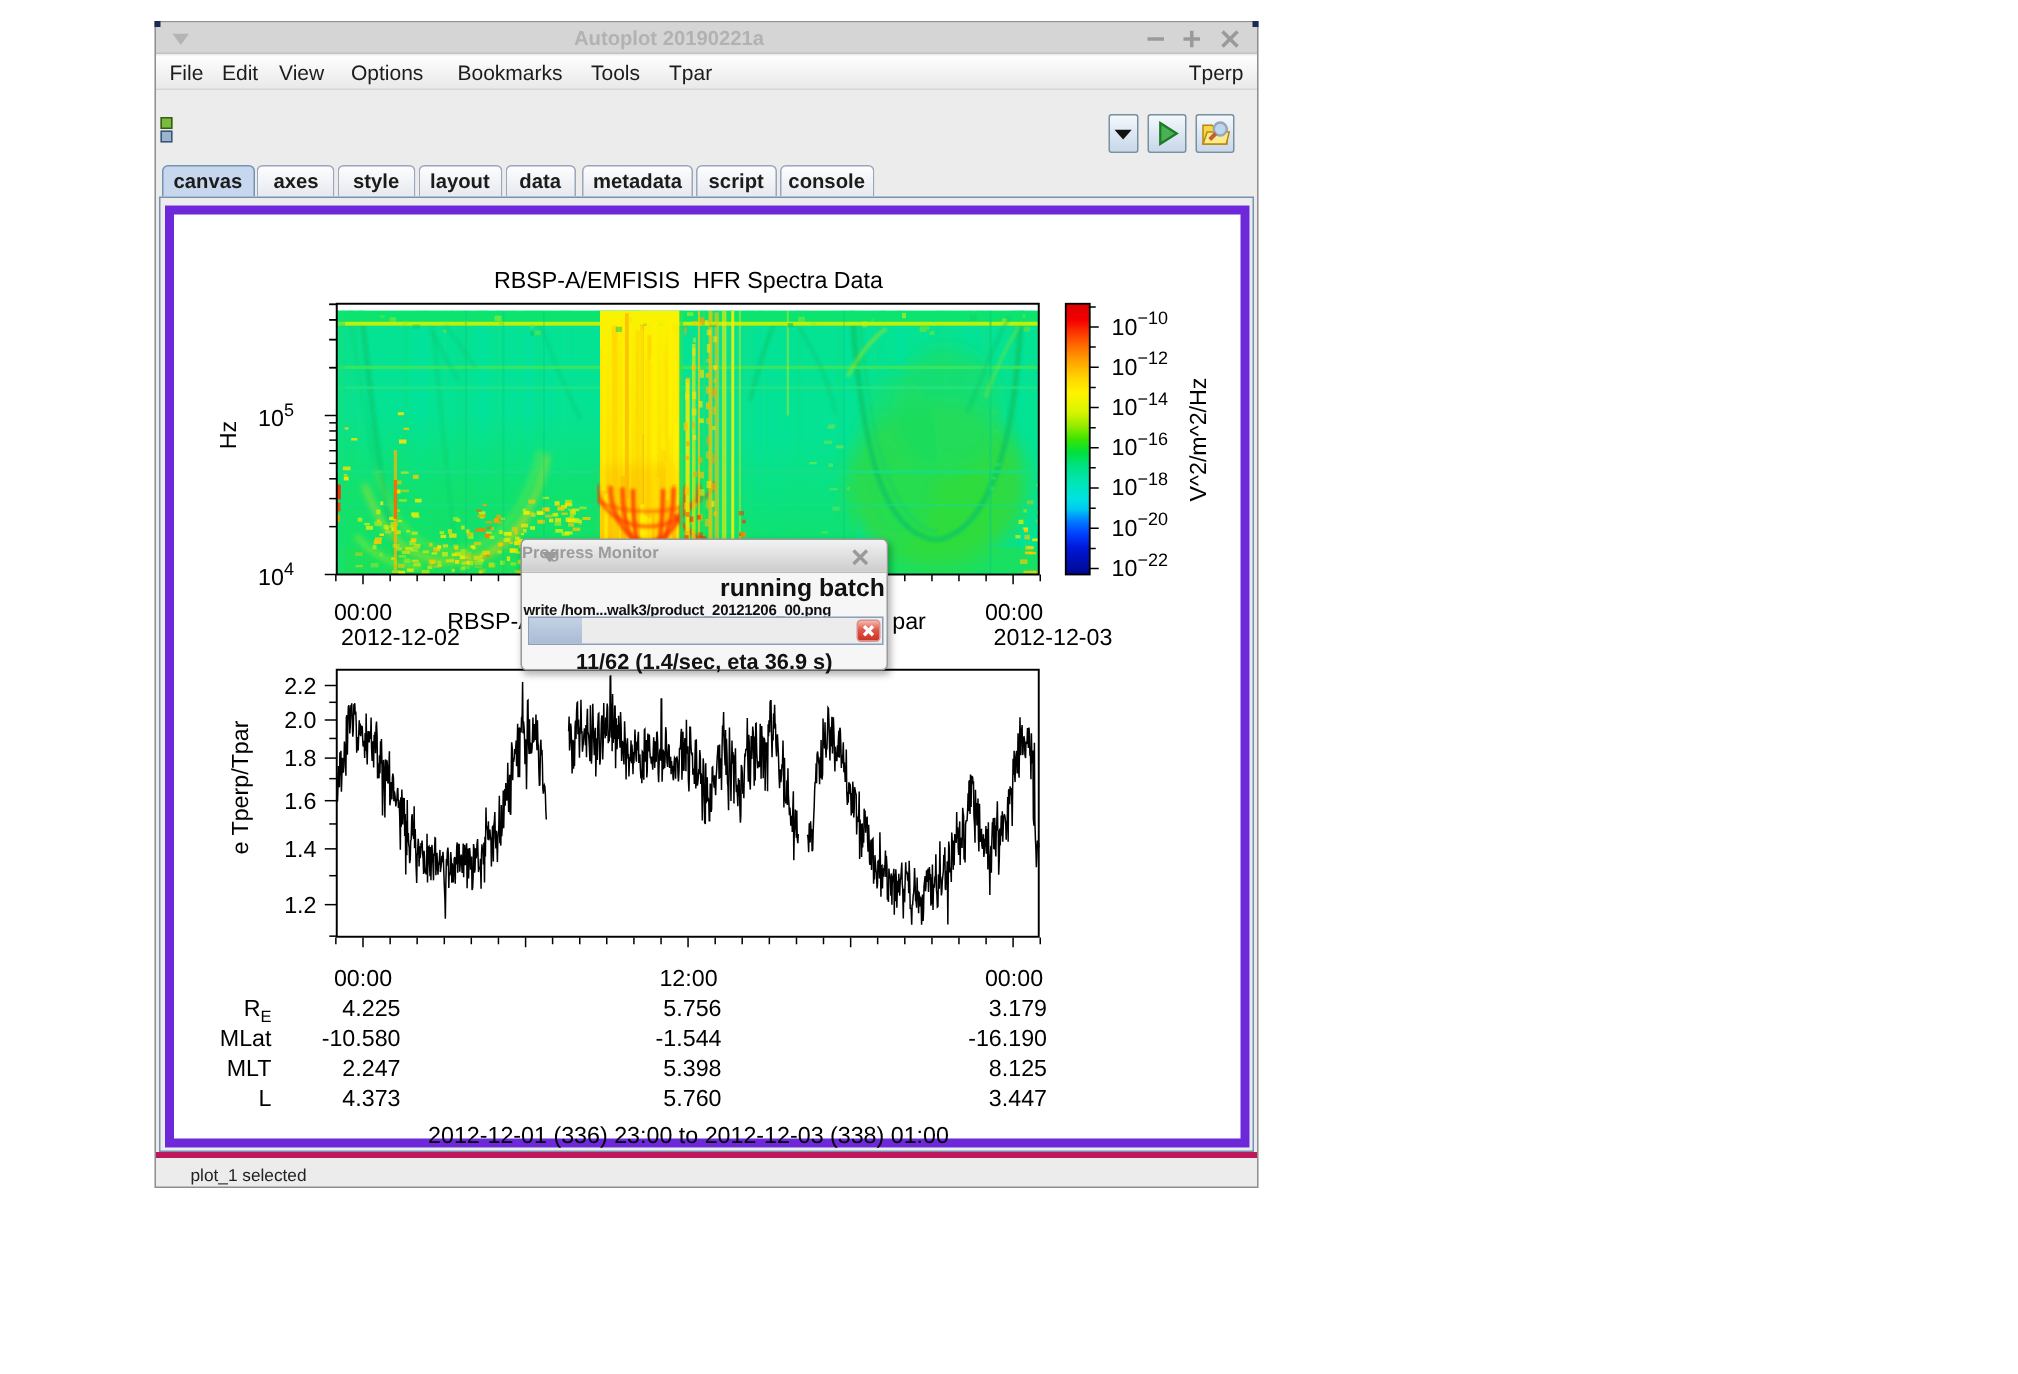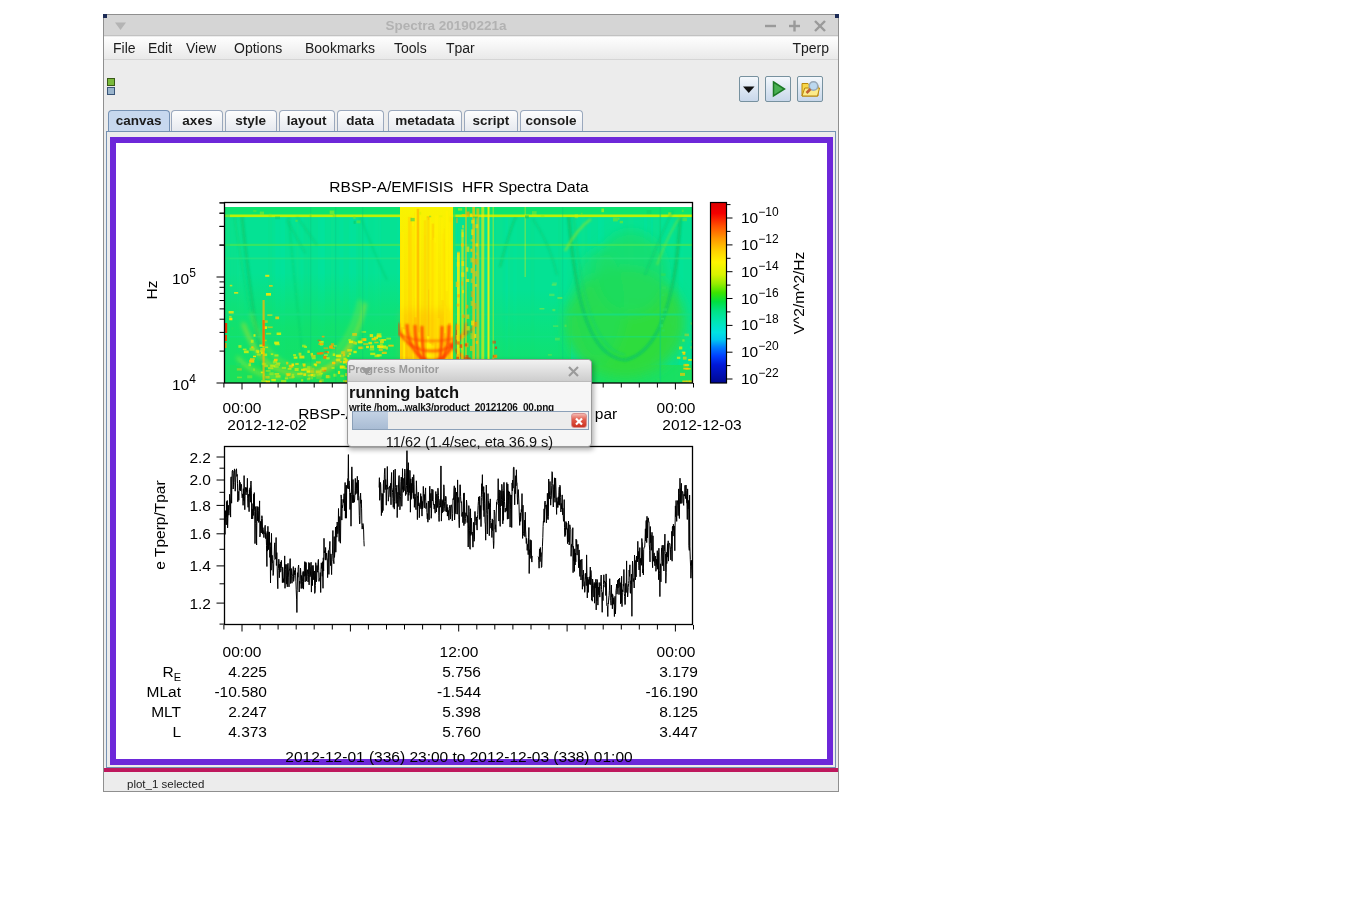--- a/index.html
+++ b/index.html
@@ -30,21 +30,21 @@
    <svg width="734" height="21" style="position:absolute">
         <path d="M11,7.5 L22,7.5 L16.5,15 Z" fill="#b4b4b4"></path>
    <g stroke="#9a9a9a" stroke-width="2.4" fill="none">
    <line x1="661" y1="11" x2="672" y2="11"></line>
    <line x1="685" y1="11" x2="696" y2="11"></line>
           <line x1="690.5" y1="5.5" x2="690.5" y2="16.5"></line>
    <line x1="711" y1="6" x2="721" y2="16"></line>
           <line x1="721" y1="6" x2="711" y2="16"></line>
         </g>
       </svg>
-   <div id="title">Spectra 20190221a</div>
+   <div id="title">Autoplot 20190221a</div>
  </div>
  <div class="corner" style="left:-1px;top:-1px"></div>
  <div class="corner" style="right:-1px;top:-1px"></div>
  <div id="menubar">
   <span style="left:9px">File</span>
       <span style="left:44px">Edit</span>
       <span style="left:82px">View</span>
   <span style="left:130px">Options</span>
       <span style="left:201px">Bookmarks</span>
       <span style="left:290px">Tools</span>
@@ -856,26 +856,26 @@
     <svg width="243" height="22" style="position:absolute">
           <path d="M13,8 L24,8 L18.5,15 Z" fill="#9a9a9a"></path>
     <g stroke="#9a9a9a" stroke-width="2.2">
             <line x1="221" y1="7" x2="230" y2="16"></line>
             <line x1="230" y1="7" x2="221" y2="16"></line>
           </g>
         </svg>
     <div style="text-align:left;font-weight:bold;font-size:11px;color:#9b9b9b;padding-top:3px">Progress Monitor</div>
   </div>
   <div id="dlgbody">
-    <div style="position:absolute;left:0;right:0;top:1px;text-align:left;font-weight:bold;font-size:16.5px;color:#111">running batch</div>
+    <div style="position:absolute;left:0;right:0;top:1px;text-align:right;font-weight:bold;font-size:16.5px;color:#111">running batch</div>
     <div style="position:absolute;left:0;right:0;top:20px;text-align:left;font-weight:bold;font-size:10px;color:#111;letter-spacing:-0.2px">write /hom...walk3/product_20121206_00.png</div>
     <div id="pbar">
           <div id="pfill"></div>
       <div id="pstop"><svg width="14" height="13">
               <g stroke="#fff" stroke-width="2.2">
                 <line x1="4" y1="3.5" x2="10" y2="9.5"></line>
                 <line x1="10" y1="3.5" x2="4" y2="9.5"></line>
               </g>
             </svg></div>
     </div>
-    <div style="position:absolute;left:0;right:0;top:52px;text-align:center;font-weight:normal;font-size:14.5px;color:#111">11/62 (1.4/sec, eta 36.9 s)</div>
+    <div style="position:absolute;left:0;right:0;top:52px;text-align:center;font-weight:bold;font-size:14.5px;color:#111">11/62 (1.4/sec, eta 36.9 s)</div>
   </div>
  </div>
 </div>
 </body></html>

